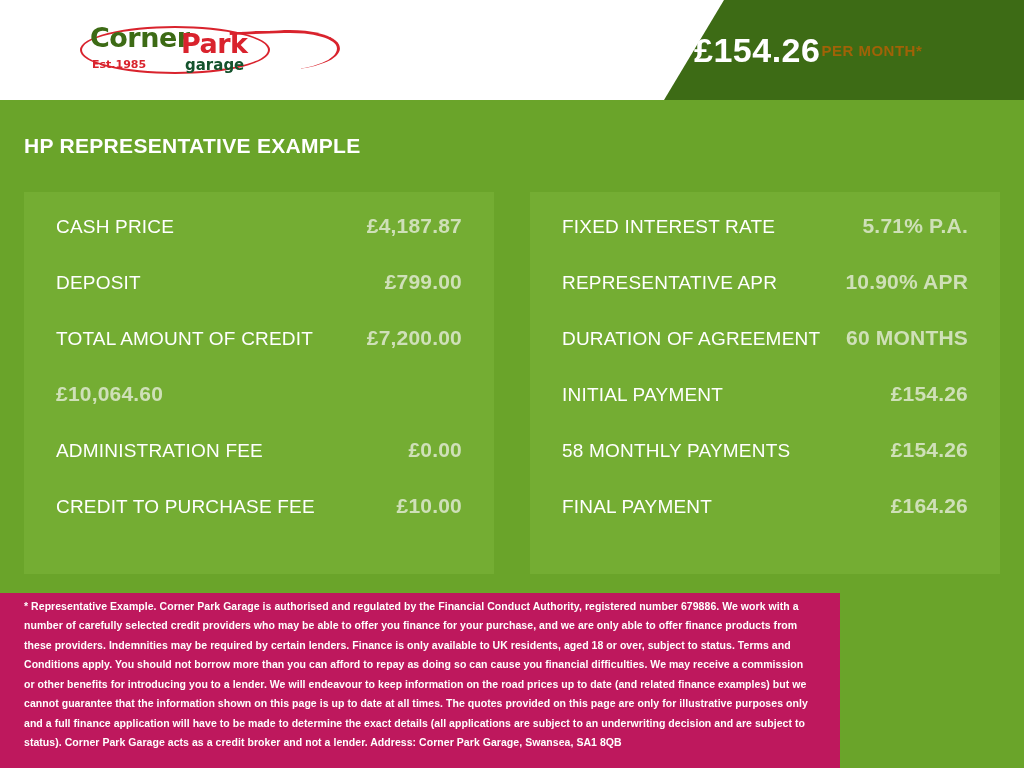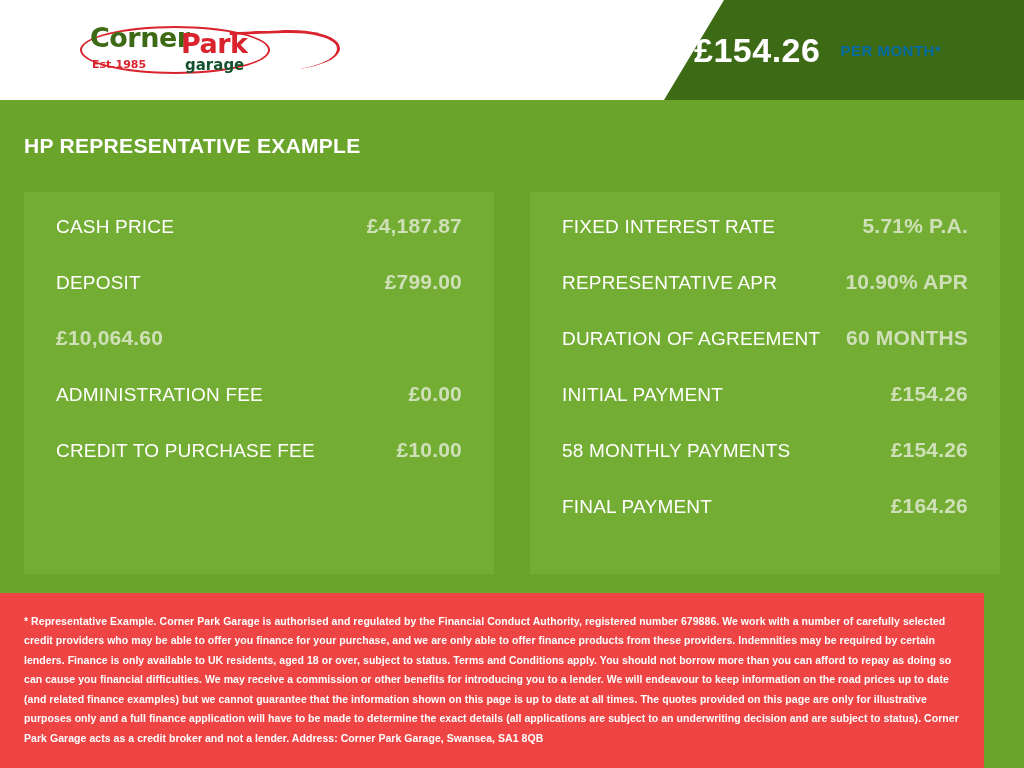--- a/index.html
+++ b/index.html
@@ -100,24 +100,24 @@
     justify-content: flex-start;
     padding-left: 30px;
   }
   .price-amount {
     color: #ffffff;
     font-size: 34px;
     font-weight: bold;
     letter-spacing: 0.5px;
   }
   .price-period {
-    color: #0369a1;
+    color: #a16207;
     font-size: 15px;
     font-weight: bold;
-    margin-left: 20px;
+    margin-left: 1px;
     letter-spacing: 0.5px;
     text-align: center;
   }
 
   
   .section-title {
     position: absolute;
     top: 134px;
     left: 24px;
     color: #ffffff;
@@ -160,24 +160,24 @@
     letter-spacing: 0.2px;
     white-space: nowrap;
     text-align: right;
   }
 
   
   .footer {
     position: absolute;
     left: 0;
     bottom: 0;
-    width: 984px;
+    width: 840px;
     height: 175px;
-    background: #ef4444;
-    padding: 19px 24px;
+    background: #be185d;
+    padding: 4px 24px;
   }
   .footer p {
     color: #ffffff;
     font-size: 10.5px;
     font-weight: bold;
     line-height: 1.85;
     letter-spacing: 0.05px;
   }
 </style>
 </head>
@@ -210,20 +210,24 @@
     <div class="panel">
       <div class="row">
         <span class="row-label">CASH PRICE</span>
         <span class="row-value">£4,187.87</span>
       </div>
       <div class="row">
         <span class="row-label">DEPOSIT</span>
         <span class="row-value">£799.00</span>
       </div>
       <div class="row">
+        <span class="row-label">TOTAL AMOUNT OF CREDIT</span>
+        <span class="row-value">£7,200.00</span>
+      </div>
+      <div class="row">
         <span class="row-value">£10,064.60</span>
       </div>
       <div class="row">
         <span class="row-label">ADMINISTRATION FEE</span>
         <span class="row-value">£0.00</span>
       </div>
       <div class="row">
         <span class="row-label">CREDIT TO PURCHASE FEE</span>
         <span class="row-value">£10.00</span>
       </div>

